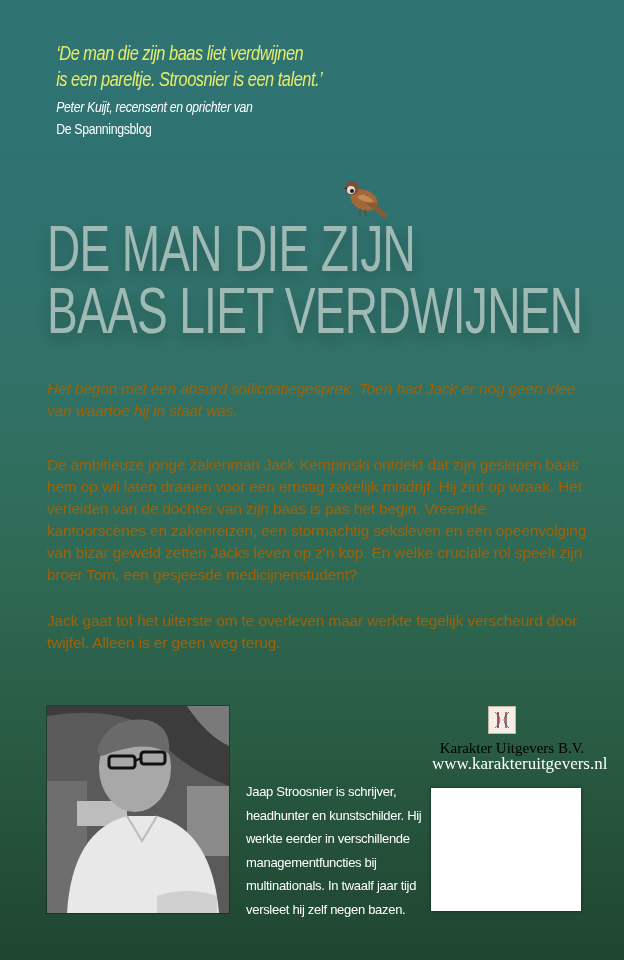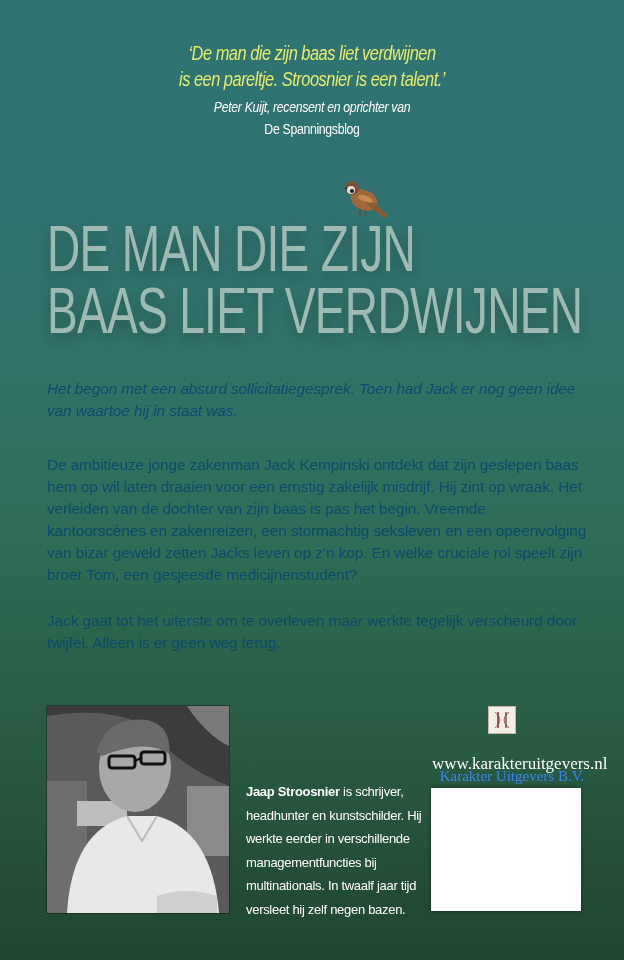--- a/index.html
+++ b/index.html
@@ -3,21 +3,21 @@
   <meta charset="utf-8">
   <style>
     html, body { margin: 0; padding: 0; }
     body {
       width: 624px; height: 960px; overflow: hidden;
       background: linear-gradient(180deg, #2f7373 0%, #307272 20%, #317268 38%, #2f6a55 58%, #295a42 78%, #1f4530 100%);
       position: relative;
       font-family: "Liberation Sans", sans-serif;
     }
     .quote-block {
-      position: absolute; left: 0; top: 40px; width: 624px; text-align: center;
+      position: absolute; left: 0; top: 40px; width: 624px; text-align: left;
     }
     .quote-line {
       color: #e6ec6a; font-style: italic;
       font-family: "Liberation Sans Narrow", "Liberation Sans", sans-serif;
       font-size: 20px; line-height: 26px; letter-spacing: -0.6px;
       transform: scaleX(0.82); transform-origin: center;
     }
     .quote-attrib {
       color: #ffffff; font-size: 15px; line-height: 22px; letter-spacing: -0.4px;
       transform: scaleX(0.82); transform-origin: center;
@@ -31,41 +31,41 @@
       font-size: 64px; line-height: 62px; letter-spacing: -1px;
       transform: scaleX(0.72); transform-origin: left top;
       white-space: nowrap;
       text-shadow: 0 6px 18px rgba(0,0,0,0.25);
     }
     .bird {
       position: absolute; left: 340px; top: 178px; width: 56px; height: 44px;
     }
     .blurb {
       position: absolute; left: 47px; width: 540px;
-      color: #0c4a6e; font-size: 15.4px; line-height: 22px; letter-spacing: -0.1px;
+      color: #a16207; font-size: 15.4px; line-height: 22px; letter-spacing: -0.1px;
     }
     .blurb.italic { font-style: italic; }
     .author-photo {
       position: absolute; left: 47px; top: 706px; width: 182px; height: 207px;
       background: #555;
       box-shadow: 0 0 0 1px rgba(0,0,0,0.3);
       overflow: hidden;
     }
     .author-bio {
       position: absolute; left: 246px; top: 780px; width: 180px;
       color: #ffffff; font-size: 13px; line-height: 23.5px; letter-spacing: -0.3px;
     }
-    .author-bio b { font-weight: bold; }
+    .author-bio b { font-weight: normal; }
     .publisher-logo {
       position: absolute; left: 488px; top: 706px; width: 26px; height: 26px;
       background: #f4efe6; border: 1px solid #c4b6a3;
     }
     .publisher-name {
       position: absolute; left: 432px; top: 740px; width: 160px; text-align: center;
-      color: #3b82f6; font-family: "Liberation Serif", serif; font-size: 15px; line-height: 17px; margin-top: 28px;
+      color: #000000; font-family: "Liberation Serif", serif; font-size: 15px; line-height: 17px;
     }
     .publisher-url {
       position: absolute; left: 432px; top: 756px; width: 160px; text-align: center;
       color: #ffffff; font-family: "Liberation Serif", serif; font-size: 17px; line-height: 16px;
     }
     .barcode-box {
       position: absolute; left: 431px; top: 788px; width: 150px; height: 123px;
       background: #ffffff; box-shadow: 0 0 3px rgba(0,0,0,0.5);
     }
   </style>

